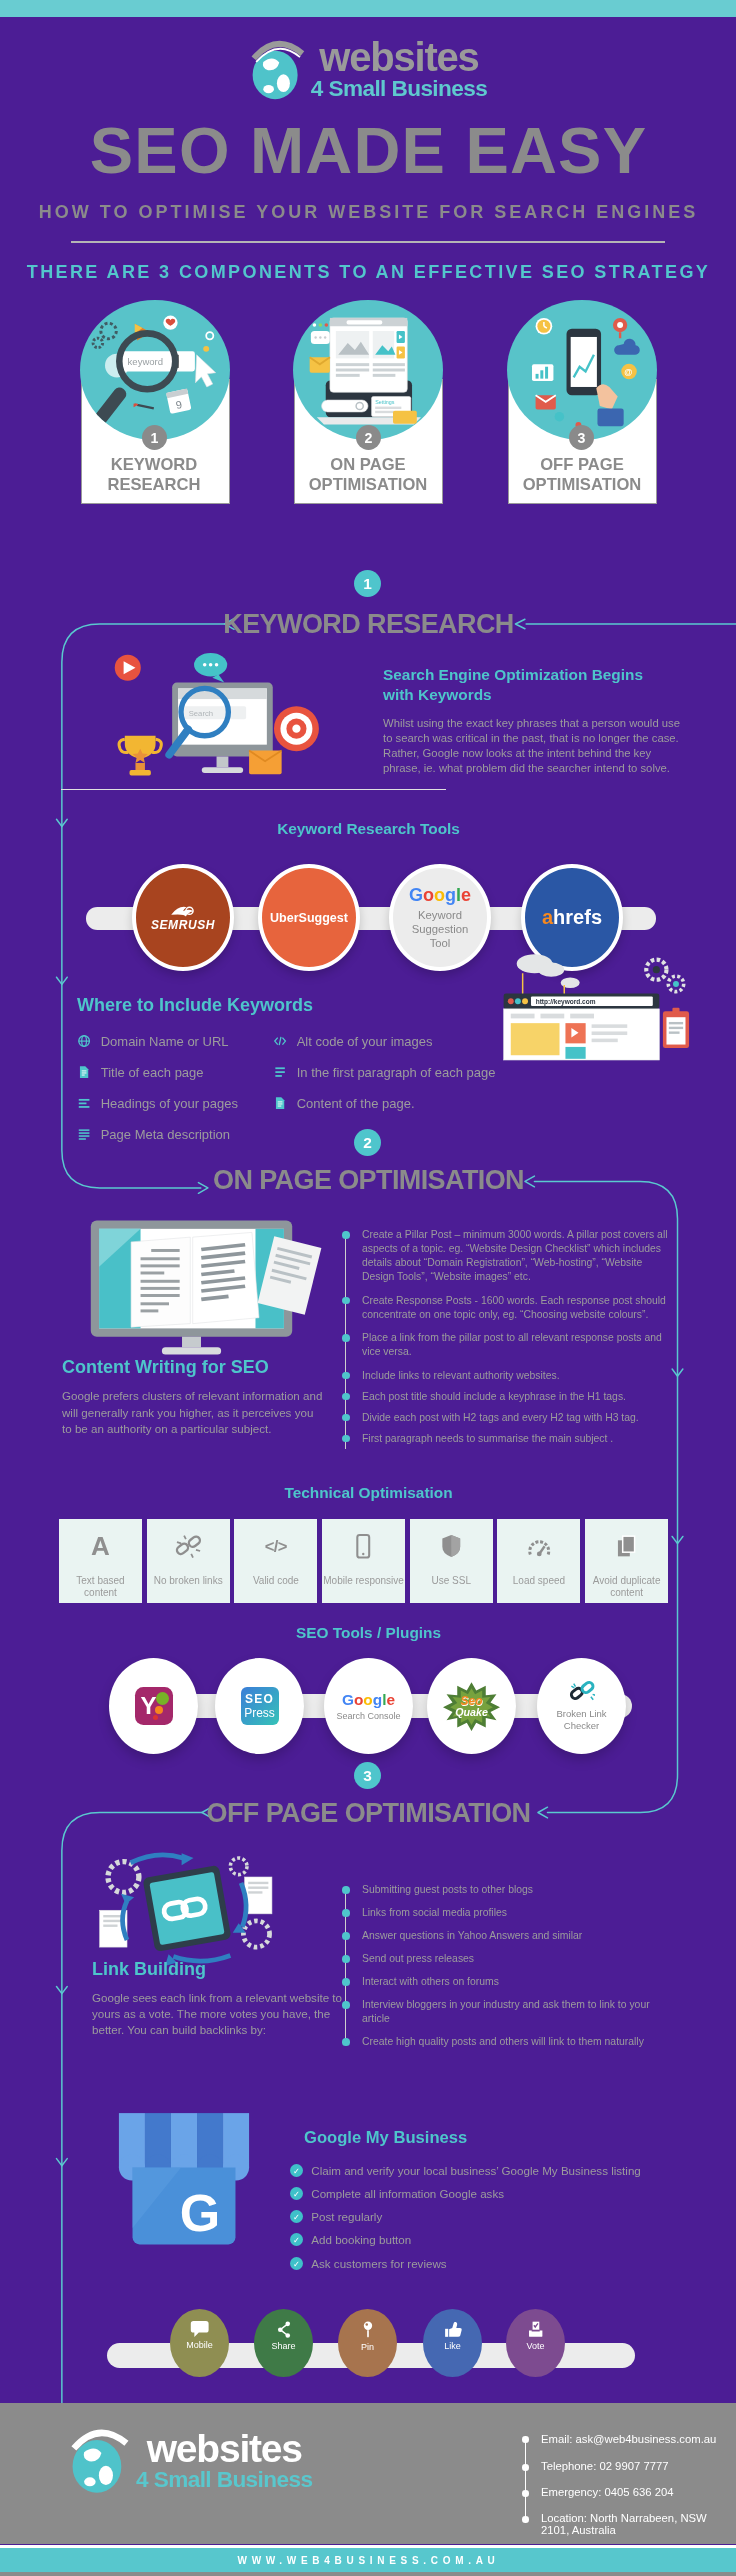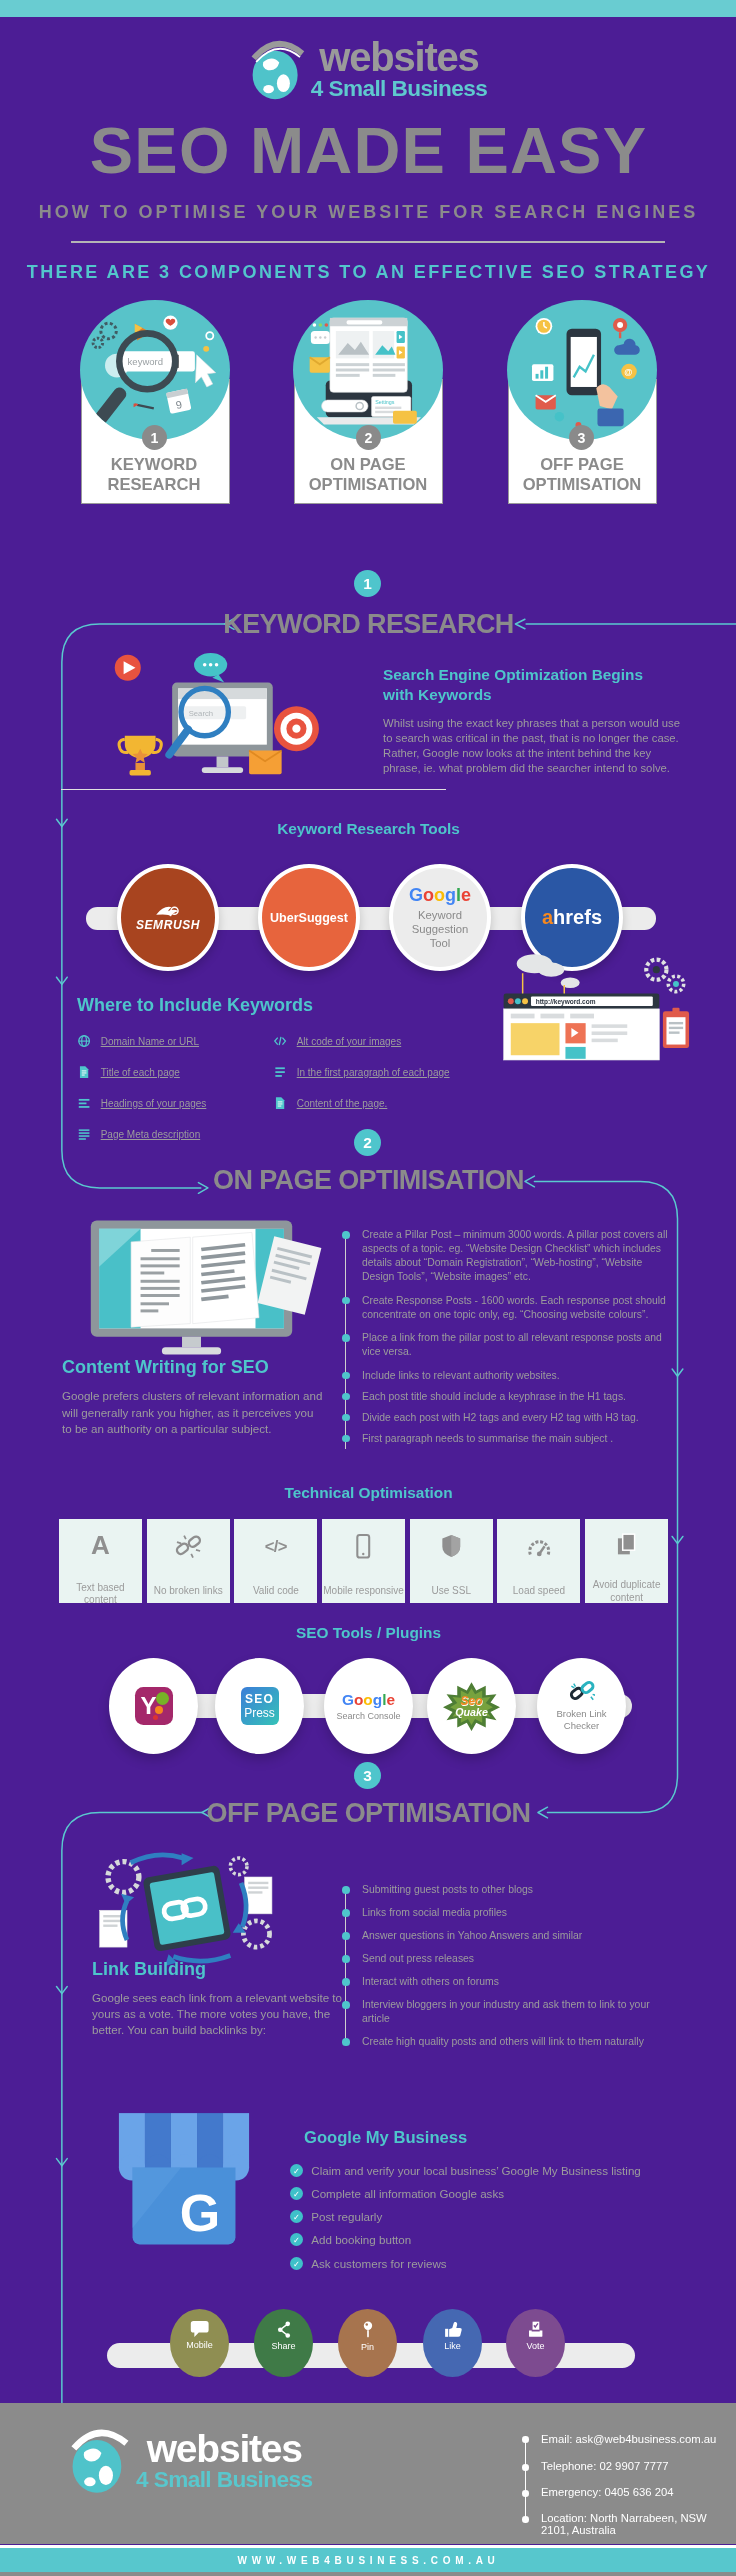--- a/index.html
+++ b/index.html
@@ -43,34 +43,34 @@
   .ahrefs{background:#2a57a5;}
   .tool-ell .wlabel{color:#fff;font-weight:bold;font-size:12.5px;}
   .sem-txt{color:#fff;font-weight:bold;font-style:italic;font-size:12px;letter-spacing:0.6px;}
   .gword{font-size:18px;font-weight:bold;}
   .gsub{font-size:11.3px;color:#8a8a8a;text-align:center;line-height:1.25;margin-top:2.4px;}
   .ah{font-size:20px;font-weight:bold;color:#fff;}
   .ah .a{color:#f6881f;}
   .gl0,.gl3{color:#4285F4}.gl1,.gl5{color:#EA4335}.gl2{color:#FBBC05}.gl4{color:#34A853}
   
   .kw-item{display:flex;align-items:center;gap:9.5px;}
-  .kw-item .kwt{font-size:10px;color:#9c9c9c;text-decoration:underline;}
+  .kw-item .kwt{font-size:13px;color:#9c9c9c;}
   .kwi{width:14.2px;height:14.2px;display:inline-flex;}
   
   ul.bl{list-style:none;margin:0;padding:0;}
   ul.bl li{position:relative;padding-left:20px;font-size:10.4px;line-height:14px;margin-bottom:7.1px;color:#9c9c9c;}
   ul.bl li::before{content:'';position:absolute;left:0;top:3px;width:7.7px;height:7.7px;border-radius:50%;background:#4fc5cc;}
   ul.bl.sp li:nth-child(-n+3){margin-bottom:9.5px;}
   ul.bl3 li{margin-bottom:9px;}
   .dotline{width:1.2px;background:#cfcfcf;}
   
   .techrow{left:59px;top:1519px;display:flex;gap:4.7px;}
   .tbox{width:83px;height:84px;background:#eaf4f2;display:flex;flex-direction:column;align-items:center;box-sizing:border-box;padding-top:10.7px;}
   .tbox .ticon{height:34px;display:flex;align-items:center;justify-content:center;color:#8f8f8f;}
-  .tbox .tlabel{font-size:10px;color:#9b9b9b;text-align:center;line-height:12.5px;margin-top:21px;}
+  .tbox .tlabel{font-size:10px;color:#9b9b9b;text-align:center;line-height:12.5px;margin-top:11px;}
   .tico-a{font-size:26px;font-weight:bold;color:#8f8f8f;}
   .tico-code{font-size:16.6px;font-weight:bold;color:#8f8f8f;letter-spacing:-0.6px;}
   
   .stool{top:1658px;width:89px;height:96px;border-radius:50%;background:#fff;
          box-shadow:0 6px 12px rgba(0,0,0,.18);display:flex;flex-direction:column;align-items:center;justify-content:center;}
   .yoast{width:38px;height:38px;border-radius:8.3px;background:#a4286a;position:relative;display:flex;align-items:center;padding-left:6px;box-sizing:border-box;}
   .yoast .yy{color:#fff;font-size:24px;font-weight:bold;}
   .yoast .dot{position:absolute;border-radius:50%;}
   .yoast .dg{width:13px;height:13px;background:#77b227;right:3.6px;top:4.7px;}
   .yoast .do{width:8.3px;height:8.3px;background:#f6851f;right:9.5px;top:19px;}
@@ -303,21 +303,21 @@
   </div>
   <div class="abs" style="left:61px;top:789px;width:385px;height:1.2px;background:#e0e0e0"></div>
 
   <div class="abs para" style="left:383px;top:716px;width:300px">Whilst using the exact key phrases that a person would use to search was critical in the past, that is no longer the case.  Rather, Google now looks at the intent behind the key phrase, ie. what problem did the searcher intend to solve.</div>
   <div class="abs teal-head h26" style="left:383px;top:665px;width:285px;line-height:20px">Search Engine Optimization Begins with Keywords</div>
 
   <div class="abs ctr teal-head h26" style="top:820px">Keyword Research Tools</div>
 
   <div class="abs graybar" style="left:86px;top:907px;width:570px;height:22.6px"></div>
 
-  <div class="abs tool-ell semrush" style="left:117px">
+  <div class="abs tool-ell semrush" style="left:132px">
     <svg width="26" height="15.4" viewBox="0 0 44 26">
       <path d="M2,20 q12,-16 26,-13 q-5,3 -6,7 q9,-5 18,0 q-11,2 -13,9 q-3,-5 -25,-3 z" fill="#fff"></path>
       <circle cx="33" cy="13" r="6" fill="none" stroke="#fff" stroke-width="2.5"></circle>
     </svg>
     <span class="sem-txt">SEMRUSH</span>
   </div>
   <div class="abs tool-ell uber" style="left:258px">
     <span class="wlabel">UberSuggest</span>
   </div>
   <div class="abs tool-ell gkst" style="left:389px">

